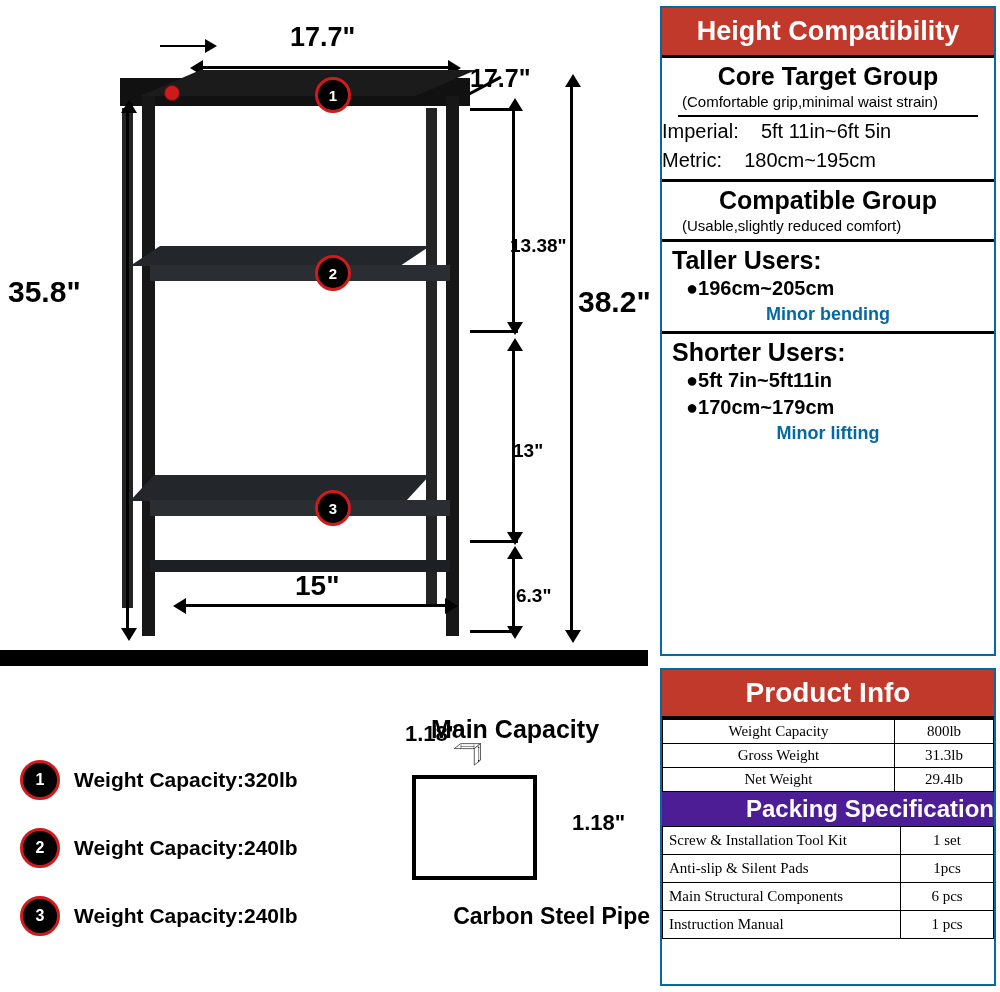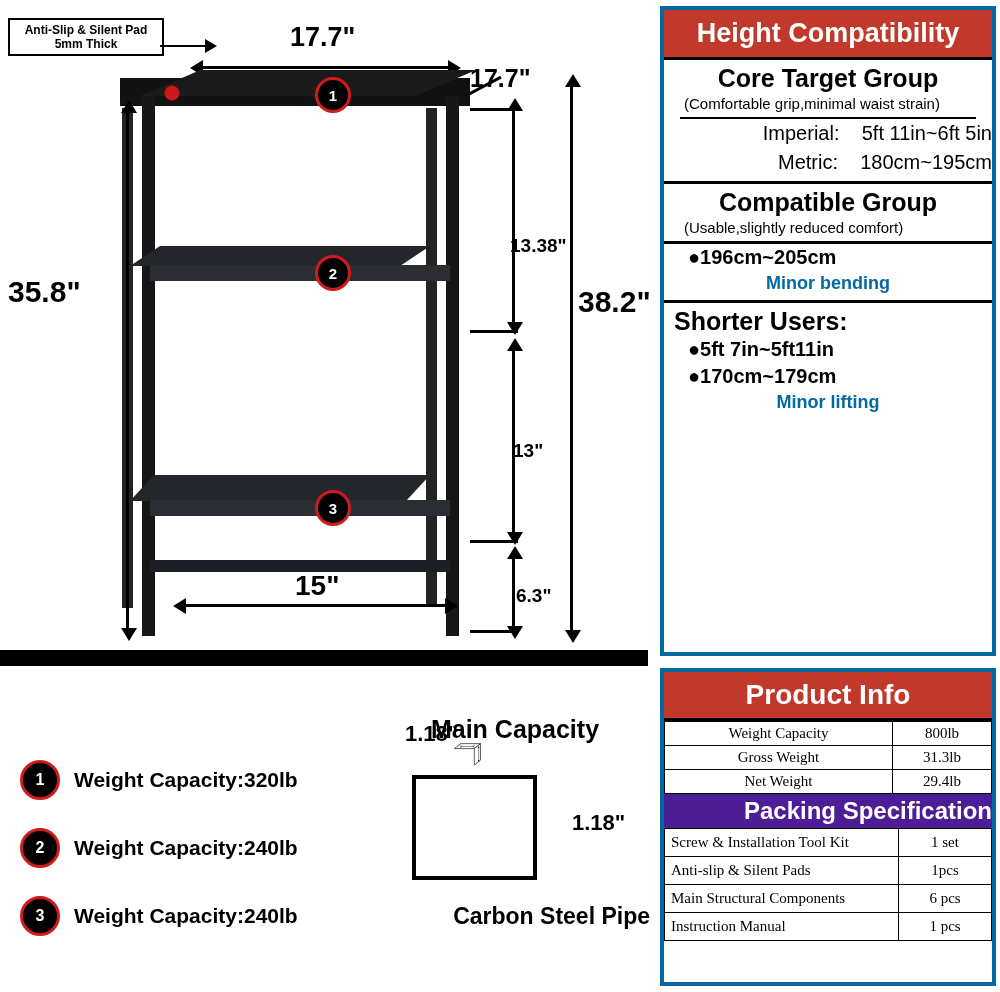--- a/index.html
+++ b/index.html
@@ -83,32 +83,32 @@
   
   .mainstruct{position:absolute;left:380px;top:715px;width:270px;height:225px;}
   .ms-title{font-size:25px;font-weight:bold;text-align:center;}
   .ms-bottom{font-size:23px;font-weight:bold;text-align:right;position:absolute;left:0;top:188px;width:270px;}
   .cube{position:absolute;left:32px;top:60px;width:125px;height:105px;border:4px solid #000;box-sizing:border-box;background:#fff;}
   .cube-top{position:absolute;left:32px;top:32px;width:125px;height:28px;}
   .ms-dim-w{position:absolute;left:25px;top:6px;font-size:22px;font-weight:bold;}
   .ms-dim-h{position:absolute;left:192px;top:95px;font-size:22px;font-weight:bold;}
 
   
-  .panel{position:absolute;border:4px solid #0369a1;box-sizing:border-box;background:#fff;}
+  .panel{position:absolute;border:2px solid #0369a1;box-sizing:border-box;background:#fff;}
   .panel-header{
     background:#c0392b;color:#fff;text-align:center;font-weight:bold;
     border-bottom:3px solid #000;
   }
   .height-panel{left:660px;top:6px;width:336px;height:650px;}
   .hp-header{font-size:27px;padding:8px 0;}
   .sec{border-bottom:3px solid #000;}
   .sec-title{text-align:center;font-size:25px;font-weight:bold;padding:4px 0 0;}
   .sec-sub{text-align:left;font-size:15px;padding:2px 20px 5px;}
   .thin-sep{height:2px;background:#000;margin:0 16px;}
-  .row-meas{text-align:right;font-size:20px;padding:3px 0;}
+  .row-meas{text-align:left;font-size:20px;padding:3px 0;}
   .grp-title{font-size:25px;font-weight:bold;padding:4px 10px 0;}
   .bullet{font-size:20px;font-weight:bold;padding:2px 0 2px 24px;}
   .warn{color:#0369a1;font-size:18px;font-weight:bold;text-align:center;padding:2px 0 6px;}
 
   
   .prod-panel{left:660px;top:668px;width:336px;height:318px;}
   .pp-header{font-size:28px;padding:7px 8px;}
   table.pinfo{width:100%;border-collapse:collapse;font-size:15px;}
   table.pinfo td{border:1px solid #000;padding:3px 6px;}
   .pinfo .lbl{text-align:center;margin-top:40px;}
@@ -119,24 +119,20 @@
   table.pack .val{text-align:center;width:80px;}
   table.pinfo{font-family:"Liberation Serif", serif;}
 </style>
 </head>
 <body>
 
 <div class="page">
 
   <div class="diagram">
 
-    <div class="callout">
-      <span>Anti-Slip &amp; Silent Pad</span>
-      <span>5mm Thick</span>
-    </div>
     <div class="callout-line"></div>
     <div class="callout-arrow"></div>
 
     <div class="dimtext" style="left:290px;top:22px;font-size:27px;">17.7"</div>
     <div class="hline" style="left:200px;top:66px;width:250px;"></div>
     <div class="arrowL" style="left:190px;top:60px;"></div>
     <div class="arrowR" style="left:448px;top:60px;"></div>
 
     <div class="dimtext" style="left:470px;top:64px;font-size:25px;">17.7"</div>
     <div class="hline" style="left:455px;top:100px;width:52px;transform:rotate(-28deg);transform-origin:left center;"></div>
@@ -255,20 +251,21 @@
         <span>180cm~195cm</span>
       </div>
     </div>
 
     <div class="sec">
       <div class="sec-title">Compatible Group</div>
       <div class="sec-sub">(Usable,slightly reduced comfort)</div>
     </div>
 
     <div class="sec">
+      <div class="grp-title">Taller Users:</div>
       <div class="bullet">●196cm~205cm</div>
       <div class="warn">Minor bending</div>
     </div>
 
     <div>
       <div class="grp-title">Shorter Users:</div>
       <div class="bullet">●5ft 7in~5ft11in</div>
       <div class="bullet">●170cm~179cm</div>
       <div class="warn">Minor lifting</div>
     </div>

